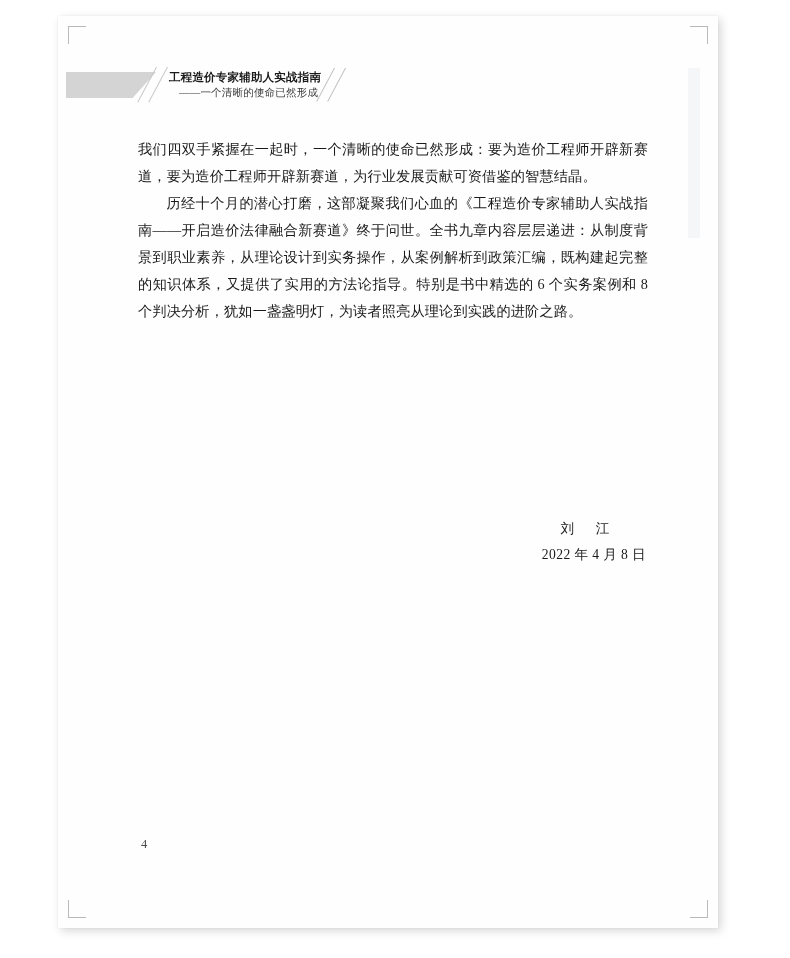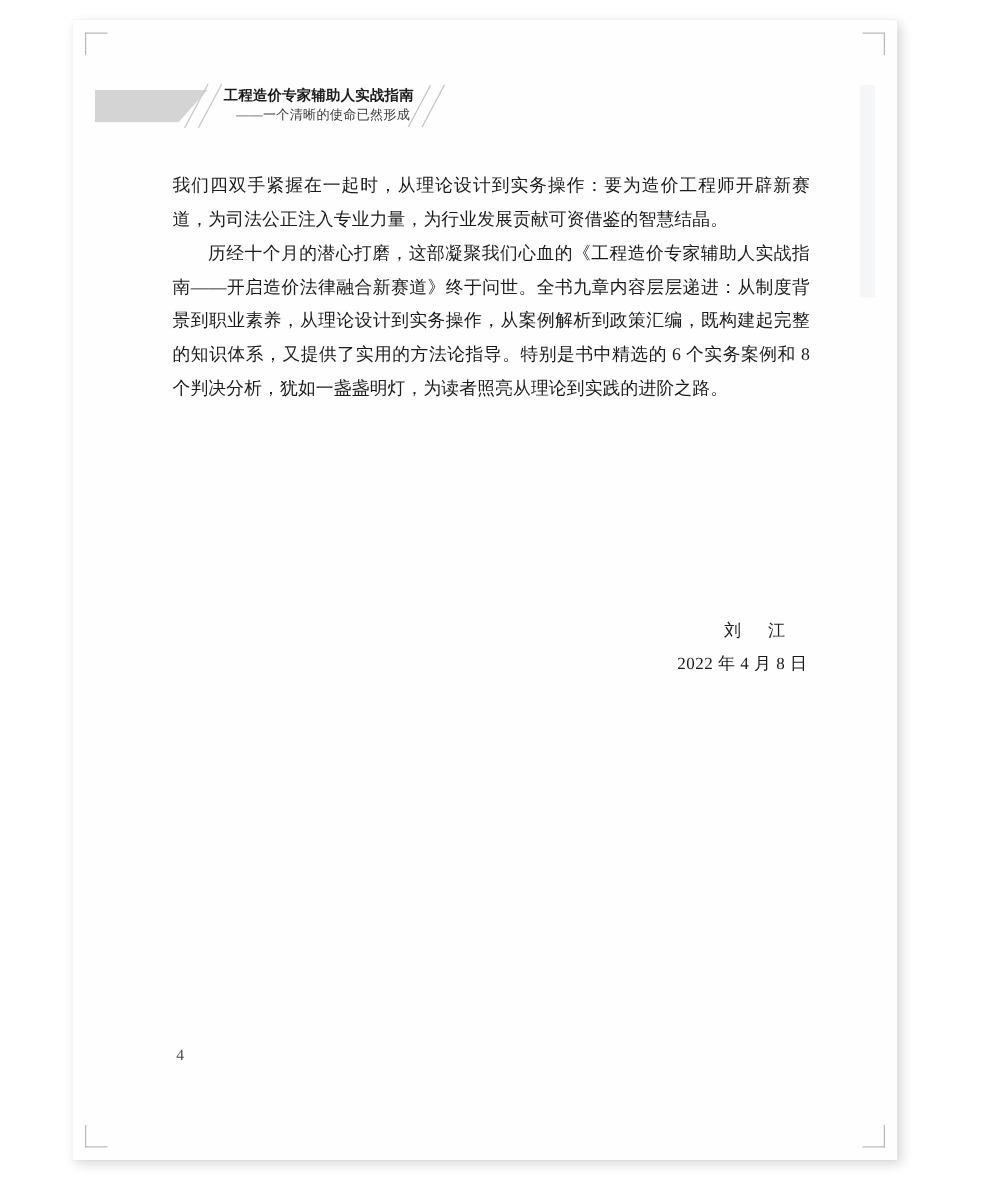--- a/index.html
+++ b/index.html
@@ -70,21 +70,21 @@
   .crop.bl::before { left: 0; bottom: 0; }
   .crop.bl::after  { left: 0; bottom: 0; }
 
   .crop.br { right: 10px; bottom: 10px; }
   .crop.br::before { right: 0; bottom: 0; }
   .crop.br::after  { right: 0; bottom: 0; }
 
   
   .runhead {
     position: absolute;
-    left: 18px;
+    left: 8px;
     top: 54px;
     right: 30px;
     height: 40px;
   }
   .runhead-bar {
     position: absolute;
     left: 0;
     top: 2px;
     width: 90px;
     height: 26px;
@@ -170,22 +170,22 @@
     text-indent: 2em;
     margin: 0 0 0 0;
     letter-spacing: 0.15px;
   }
   .para.first { text-indent: 0; }
 
   
   .signature {
     position: absolute;
     right: 72px;
-    top: 476px;
-    text-align: right;
+    top: 500px;
+    text-align: center;
   }
   .sig-name {
     font-family: "Liberation Serif", "DejaVu Serif", serif;
     font-size: 13.6px;
     line-height: 26px;
     color: #1a1a1a;
     letter-spacing: 4px;
     padding-right: 14px;
   }
   .sig-date {
@@ -233,21 +233,21 @@
         <div class="runhead-title-sub">——一个清晰的使命已然形成</div>
       </div>
 
       <div class="runhead-slash-right">
         <i></i>
           <i></i>
       </div>
     </div>
 
     <div class="textblock">
-      <p class="para first">我们四双手紧握在一起时，从理论设计到实务操作：要为造价工程师开辟新赛道，为司法公正注入专业力量，为行业发展贡献可资借鉴的智慧结晶。</p>
+      <p class="para first">我们四双手紧握在一起时，一个清晰的使命已然形成：要为造价工程师开辟新赛道，要为造价工程师开辟新赛道，为行业发展贡献可资借鉴的智慧结晶。</p>
       <p class="para">历经十个月的潜心打磨，这部凝聚我们心血的《工程造价专家辅助人实战指南——开启造价法律融合新赛道》终于问世。全书九章内容层层递进：从制度背景到职业素养，从理论设计到实务操作，从案例解析到政策汇编，既构建起完整的知识体系，又提供了实用的方法论指导。特别是书中精选的 6 个实务案例和 8 个判决分析，犹如一盏盏明灯，为读者照亮从理论到实践的进阶之路。</p>
     </div>
 
     <div class="signature">
       <div class="sig-name">刘　江</div>
       <div class="sig-date">2022 年 4 月 8 日</div>
     </div>
 
     <div class="folio">4</div>
 

